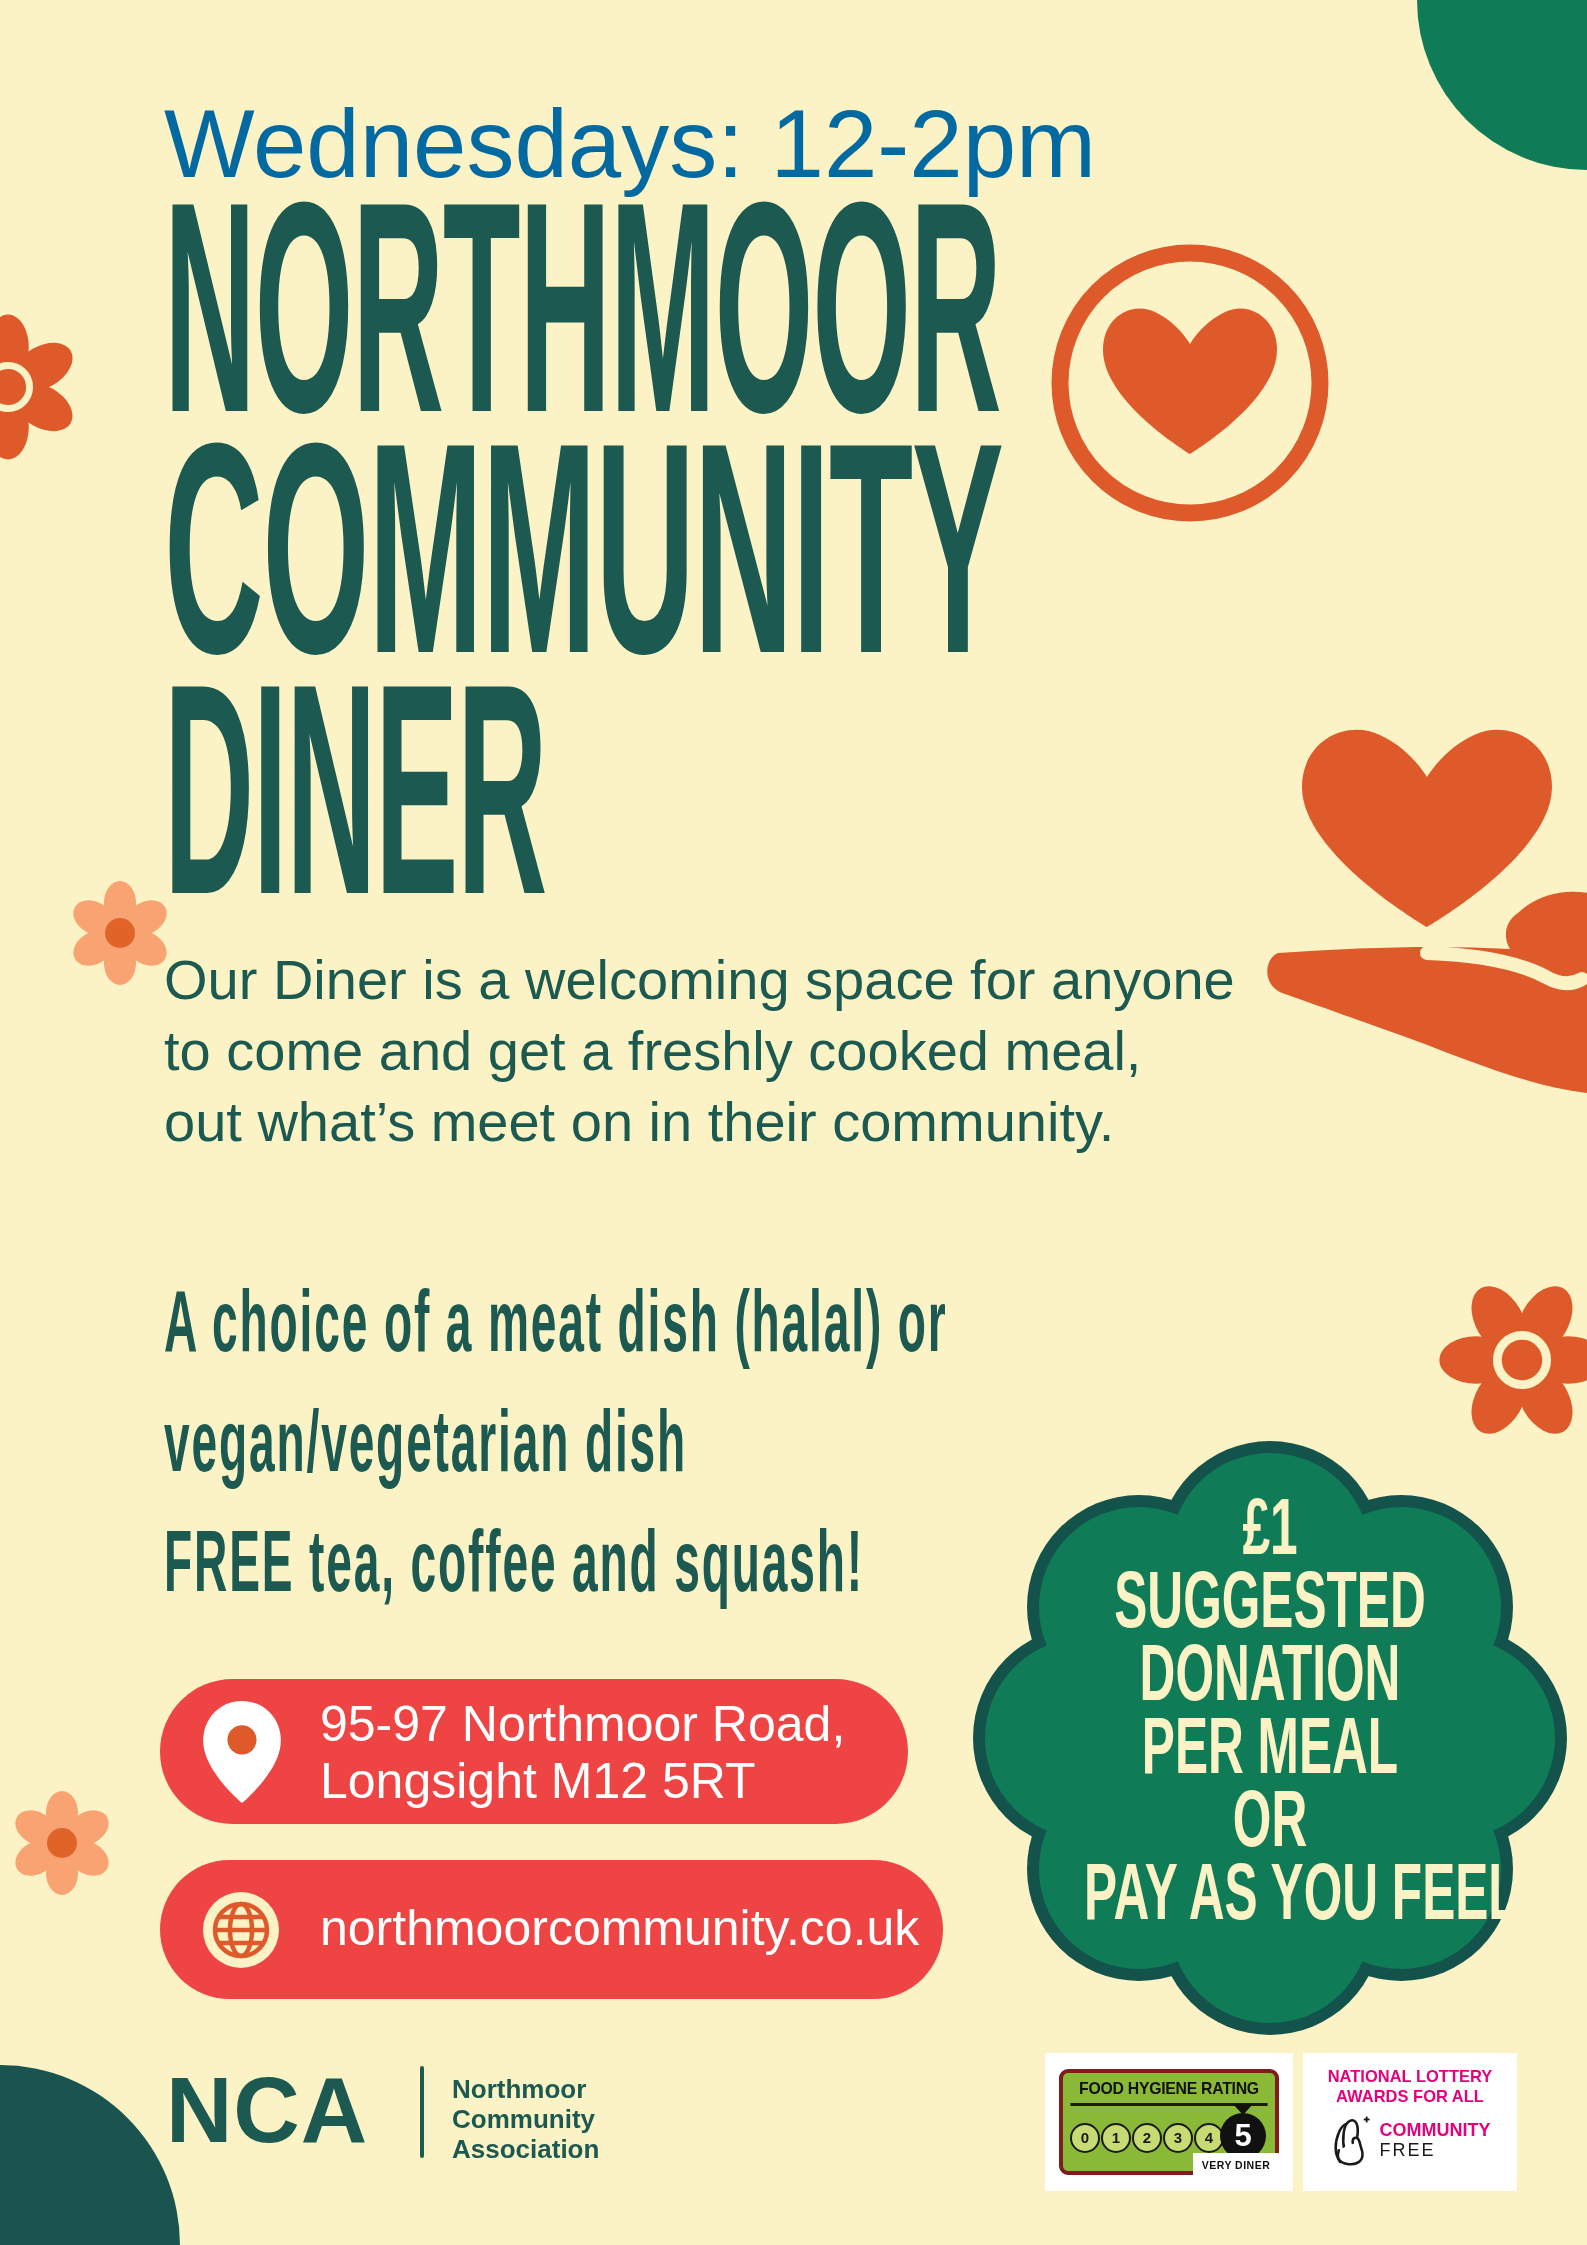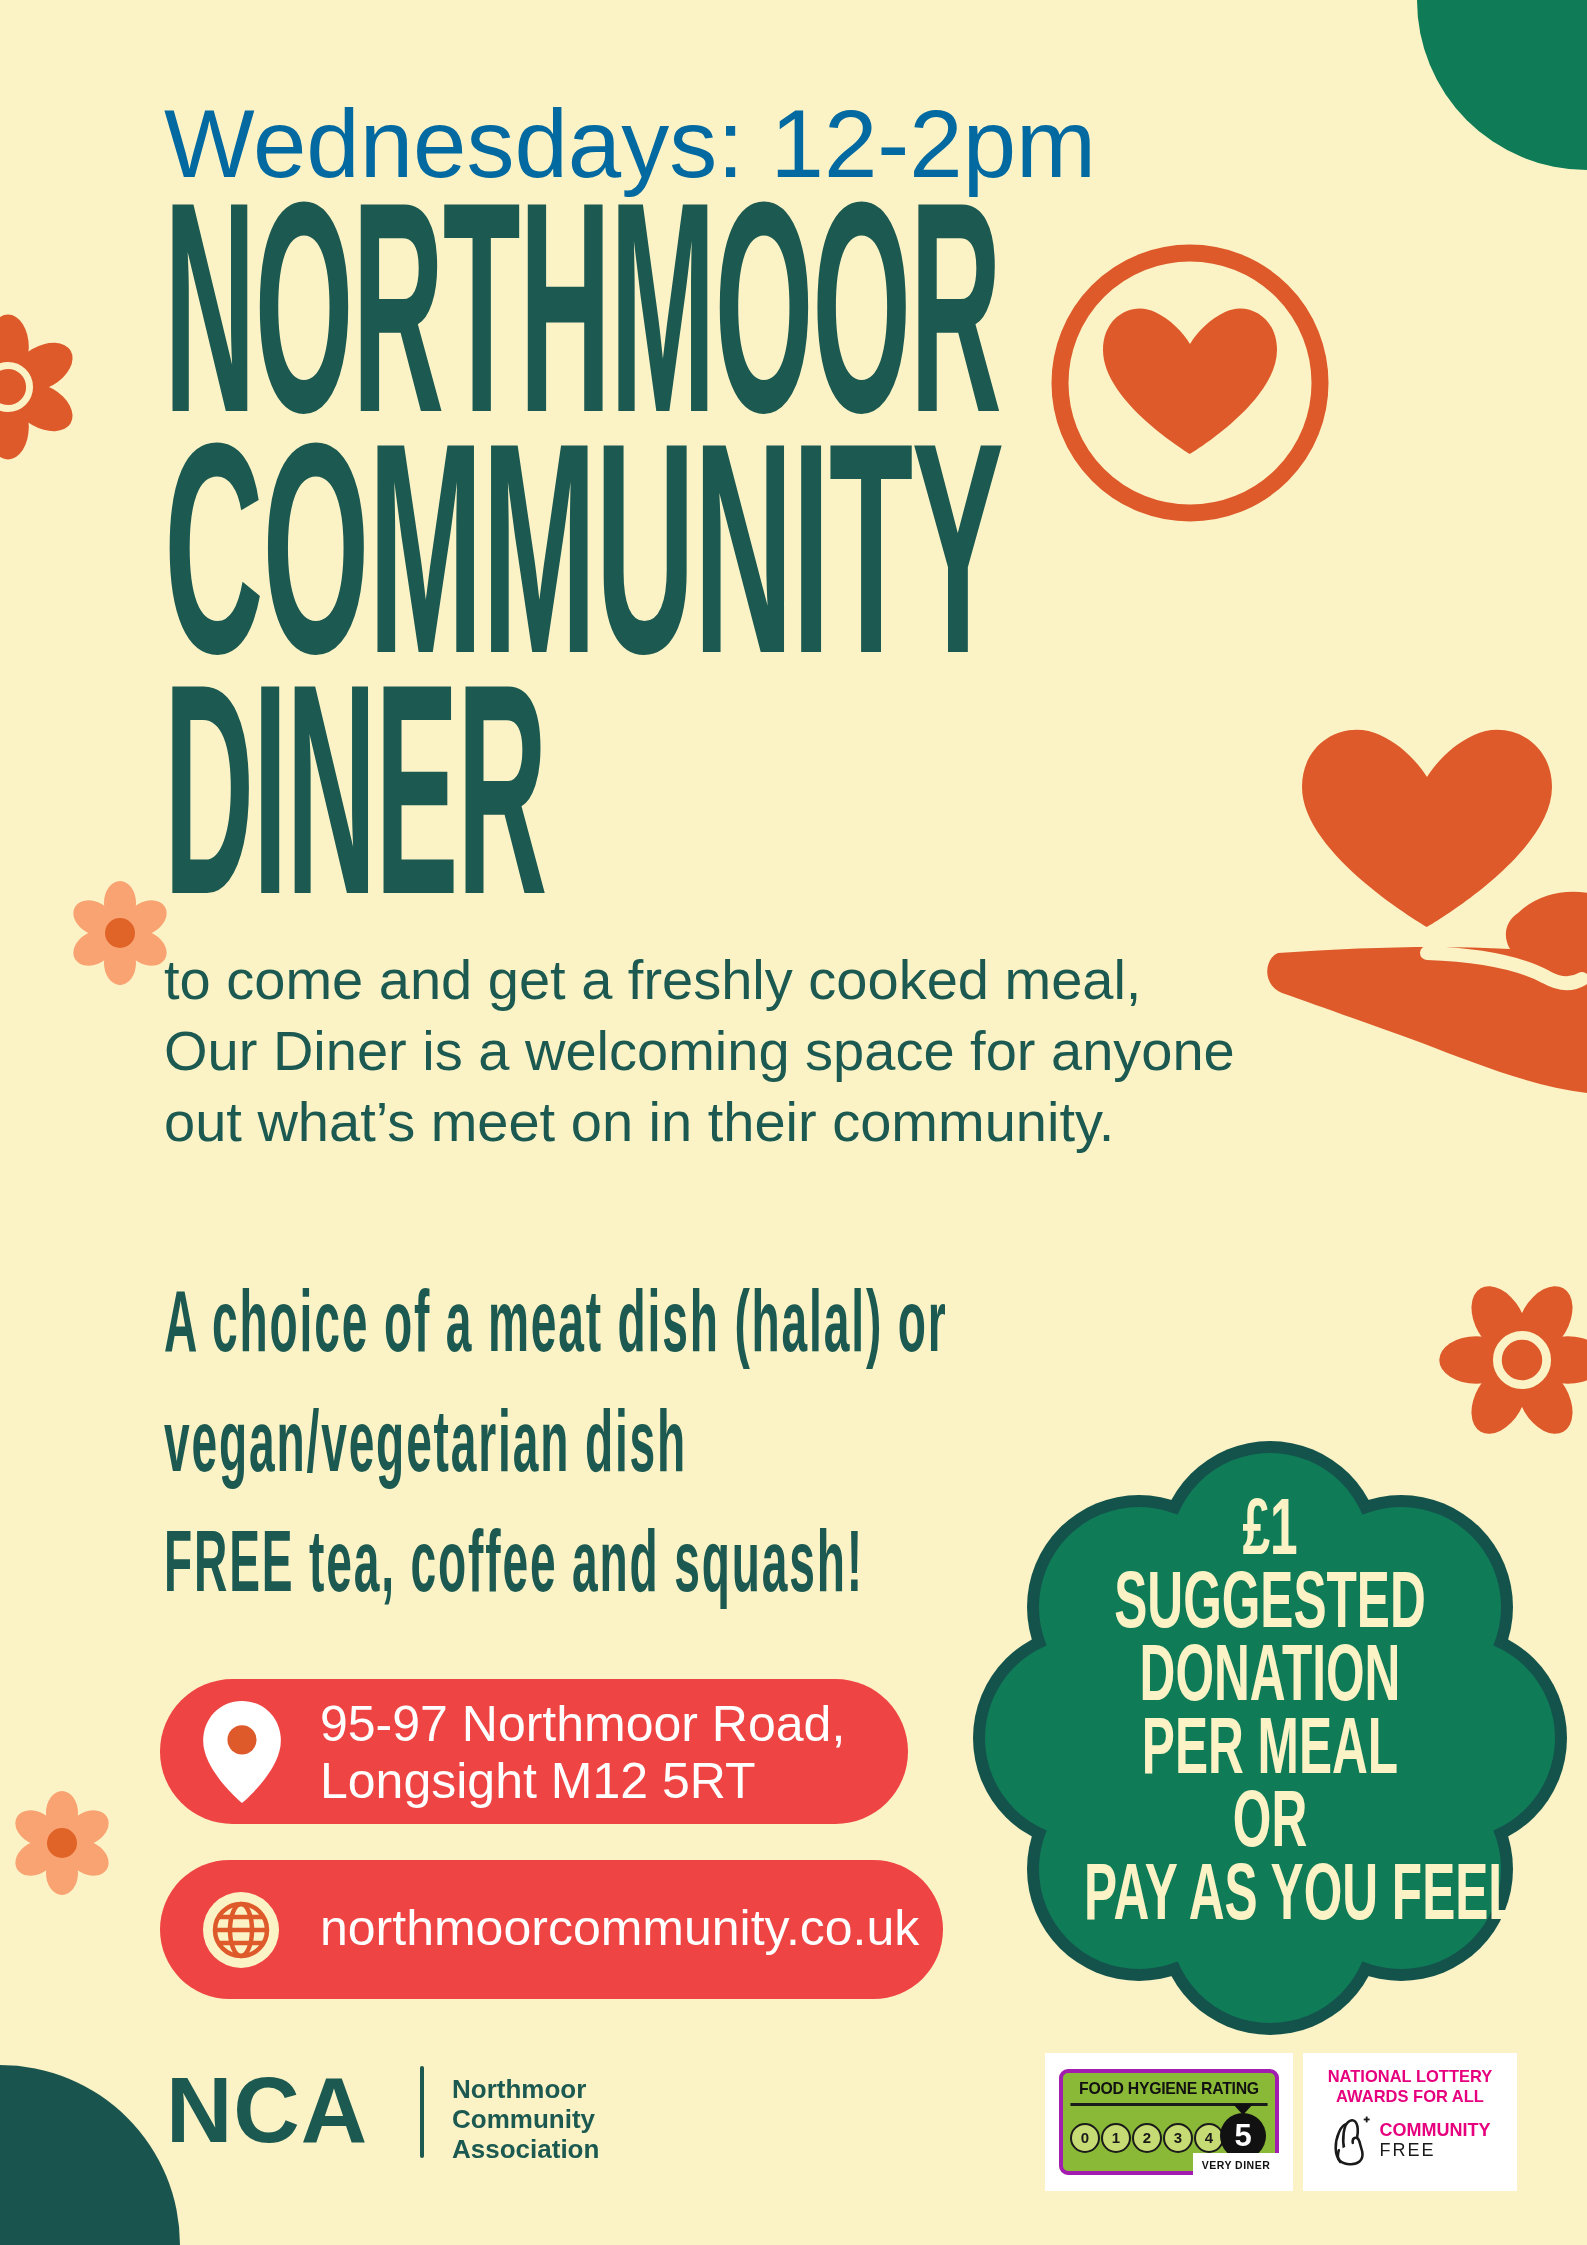--- a/index.html
+++ b/index.html
@@ -55,21 +55,21 @@
     color:#1B5951; letter-spacing:0.01em; line-height:1;}
   .nca-divider{position:absolute; left:420px; top:2066px; width:4px; height:92px;
     background:#1B5951; border-radius:2px;}
   .nca-org{position:absolute; left:452px; top:2074px; font-size:26px; line-height:30px;
     font-weight:700; color:#1B5951;}
   
   .card{position:absolute; top:2053px; background:#FFFFFF;}
   .card-hygiene{left:1045px; width:248px; height:138px;}
   .card-lottery{left:1303px; width:214px; height:138px;}
   .fhr{position:absolute; left:14px; top:16px; width:212px; height:98px;
-    background:#8AB937; border:4px solid #a21caf; border-radius:9px;}
+    background:#8AB937; border:4px solid #7f1d1d; border-radius:9px;}
   .fhr-title{height:30px; border-bottom:3px solid #1a1a1a; text-align:center;
     font-size:17px; font-weight:700; color:#111; line-height:31px; white-space:nowrap;
     transform:scaleX(0.93); transform-origin:50% 50%; letter-spacing:-0.3px;}
   .fhr-row{position:relative; height:62px;}
   .fhr-num{position:absolute; top:17px; width:26px; height:26px; border:2.5px solid #1a1a1a;
     border-radius:50%; background:#C6DB74; color:#1a1a1a; font-size:15px; font-weight:700;
     text-align:center; line-height:26px;}
   .fhr-big{position:absolute; right:9px; top:7px; width:46px; height:46px; background:#111;
     border-radius:50%; color:#fff; font-size:31px; font-weight:700; text-align:center;
     line-height:46px;}
@@ -155,22 +155,22 @@
   <div class="title-line t3">DINER</div>
 
   <svg class="heart-circle" width="294" height="294" viewBox="0 0 294 294">
     <circle cx="147" cy="147" r="130" fill="none" stroke="#DE5A2B" stroke-width="17"></circle>
     <path fill="#DE5A2B" d="M147 218 C147 218 60 166 60 114 C60 80 90 65 112 76
       C127 83 140 96 147 108 C154 96 167 83 182 76 C204 65 234 80 234 114
       C234 166 147 218 147 218 Z"></path>
   </svg>
 
   <div class="intro">
+    <div>Our Diner is a welcoming space for anyone</div>
     <div>to come and get a freshly cooked meal,</div>
-    <div>Our Diner is a welcoming space for anyone</div>
     <div>out what’s meet on in their community.</div>
   </div>
 
   <svg class="hand-heart" width="326" height="416" viewBox="0 0 326 416">
     <path fill="#DE5A2B" d="M16 258 C 100 252, 180 250, 248 254
       C 240 240, 244 226, 256 218 C 275 200, 300 194, 326 198
       L 326 398 C 272 392, 212 368, 160 348 C 110 330, 60 312, 20 298
       C 0 290, 2 264, 16 258 Z"></path>
     <path fill="none" stroke="#FBF3C6" stroke-width="14" stroke-linecap="round" d="M165 258 C 220 260 258 268 284 282 C 298 290 310 290 320 284"></path>
     <path fill="#DE5A2B" d="M165 232 C 165 232, 40 160, 40 92 C 40 46, 84 24, 118 40

